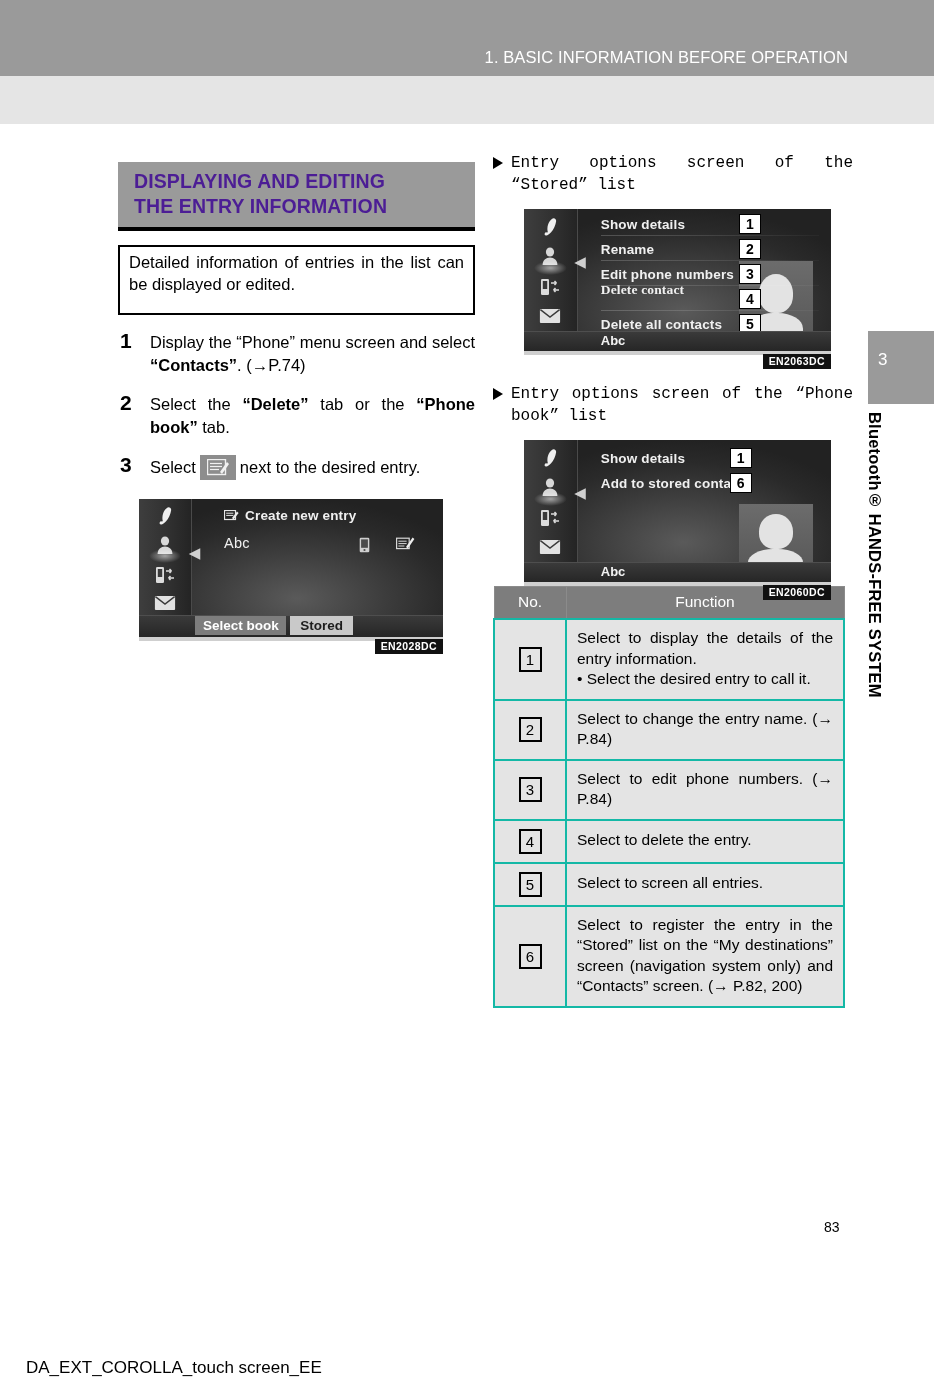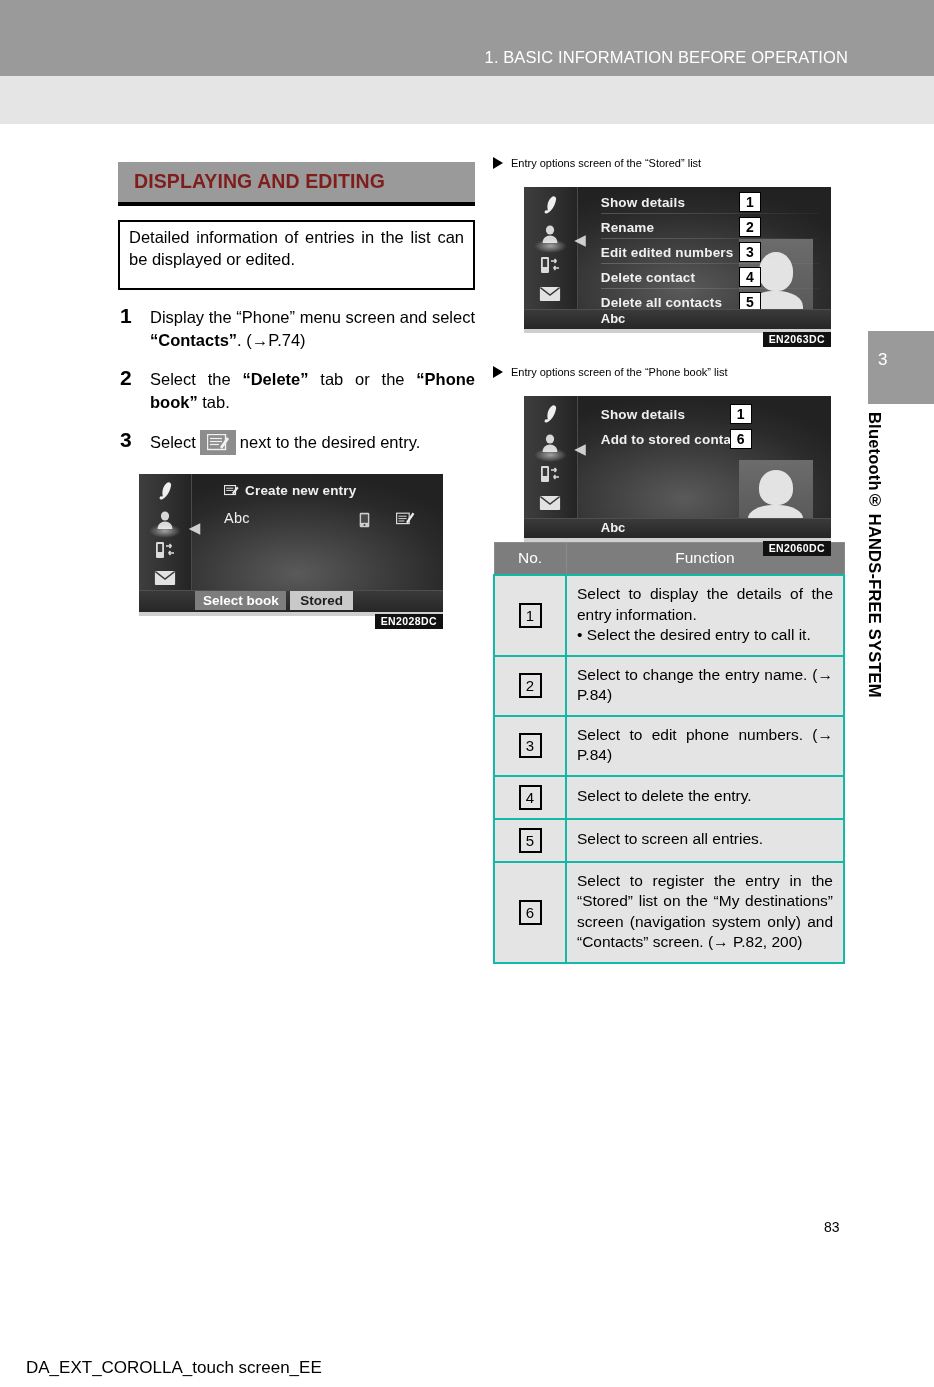--- a/index.html
+++ b/index.html
@@ -47,21 +47,21 @@
     color: #000;
     white-space: nowrap;
   }
 
   
   #col-left  { position: absolute; left: 118px; top: 162px; width: 357px; }
   #col-right { position: absolute; left: 493px; top: 152px; width: 360px; }
 
   
   #section-heading {
-    background: #9a9a9a; color: #7f1d1d;
+    background: #9a9a9a; color: #4c1d95;
     font-weight: bold; font-size: 19.5px; line-height: 25px;
     padding: 7px 0 8px 16px;
     border-bottom: 4px solid #000;
     letter-spacing: .1px;
   }
   #section-heading div { white-space: nowrap; }
 
   
   #intro-box {
     border: 2px solid #000;
@@ -163,23 +163,23 @@
     border-top: 1px solid #4e4e4e;
   }
   .fig-code {
     position: absolute; background: #111; color: #fff;
     font-size: 10.5px; letter-spacing: .4px;
     padding: 1px 6px 2px 6px; font-weight: bold;
   }
 
   
   .caption {
-    position: relative; font-size: 11px; line-height: 22px;
+    position: relative; font-size: 16px; line-height: 22px;
     padding-left: 18px;
-    text-align: justify; text-align-last: left;
+    text-align: justify; text-align-last: left; font-family: Liberation Mono, monospace;
   }
   .caption .tri {
     position: absolute; left: 0; top: 5px;
     width: 0; height: 0;
     border-left: 10px solid #000;
     border-top: 6.5px solid transparent;
     border-bottom: 6.5px solid transparent;
   }
 
   
@@ -233,20 +233,21 @@
 
 <div id="chapter-tab">
   <span id="chapter-tab-number">3</span>
 </div>
 <div id="chapter-vertical-title">Bluetooth® HANDS-FREE SYSTEM</div>
 
 <div id="col-left">
 
   <div id="section-heading">
     <div>DISPLAYING AND EDITING</div>
+    <div>THE ENTRY INFORMATION</div>
   </div>
 
   <div id="intro-box">Detailed information of entries in the list can be displayed or edited.</div>
 
   <div class="step">
     <span class="step-num">1</span>
     <div class="step-body"><span>Display the “Phone” menu screen and select </span><b>“Contacts”</b><span>. (→P.74)</span></div>
   </div>
 
   <div class="step">
@@ -395,25 +396,25 @@
       </div>
 
       <span class="menu-row" style="left:25%;top:8px;">Show details</span>
       <div class="menu-sep" style="left:25%;right:4%;top:26px;"></div>
       <span class="callout" style="left:70%;top:5px;width:22px;height:20px;line-height:18px;">1</span>
 
       <span class="menu-row" style="left:25%;top:33px;">Rename</span>
       <div class="menu-sep" style="left:25%;right:4%;top:51px;"></div>
       <span class="callout" style="left:70%;top:30px;width:22px;height:20px;line-height:18px;">2</span>
 
-      <span class="menu-row" style="left:25%;top:58px;">Edit edited numbers</span>
+      <span class="menu-row" style="left:25%;top:58px;">Edit phone numbers</span>
       <div class="menu-sep" style="left:25%;right:4%;top:76px;"></div>
       <span class="callout" style="left:70%;top:55px;width:22px;height:20px;line-height:18px;">3</span>
 
-      <span class="menu-row" style="left:25%;top:83px;">Delete contact</span>
+      <span class="menu-row" style="left:25%;top:73px;font-family:Liberation Serif, serif;">Delete contact</span>
       <div class="menu-sep" style="left:25%;right:4%;top:101px;"></div>
       <span class="callout" style="left:70%;top:80px;width:22px;height:20px;line-height:18px;">4</span>
 
       <span class="menu-row" style="left:25%;top:108px;">Delete all contacts</span>
       <span class="callout" style="left:70%;top:105px;width:22px;height:20px;line-height:18px;">5</span>
 
       <div class="shot-bottombar" style="height:20px;"></div>
       <span class="tabbar-label" style="left:25%;bottom:3px;font-size:13px;">Abc</span>
     </div>
     <div class="fig-code" style="right:0;top:145px;">EN2063DC</div>

